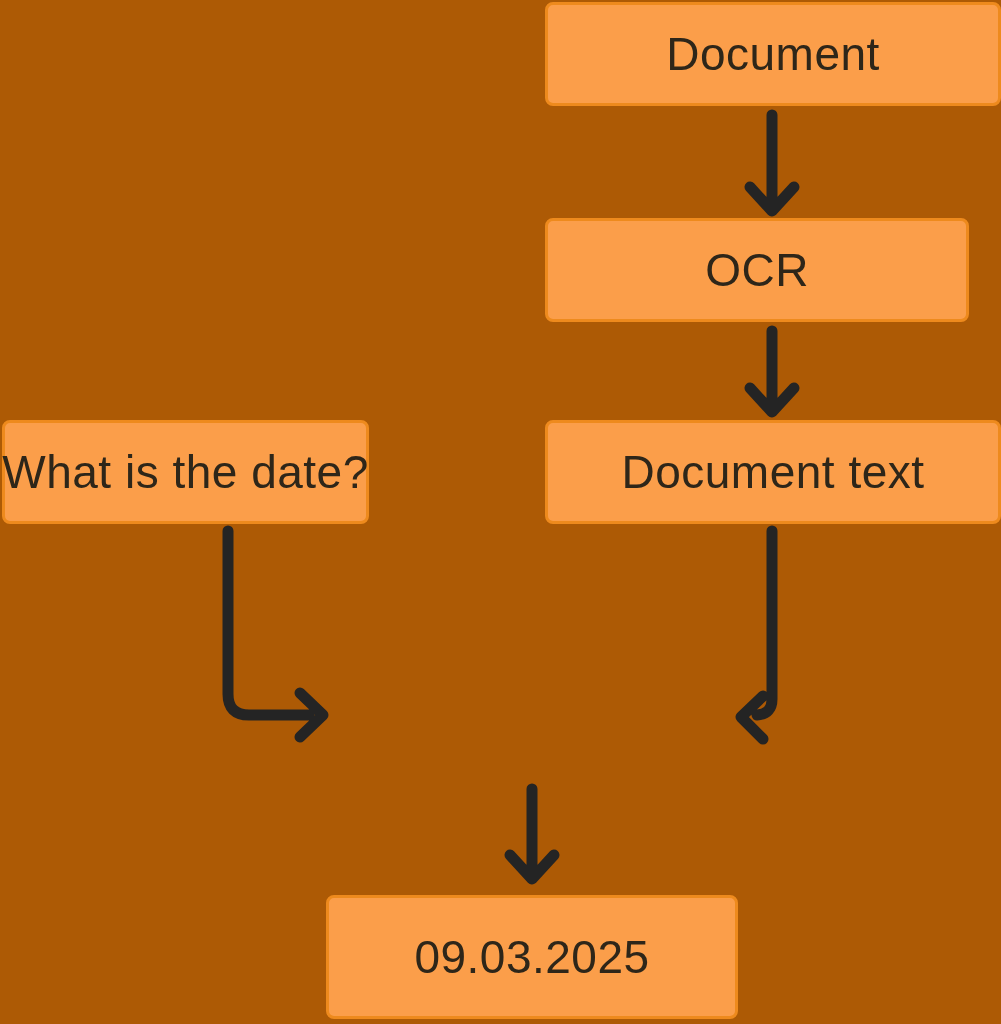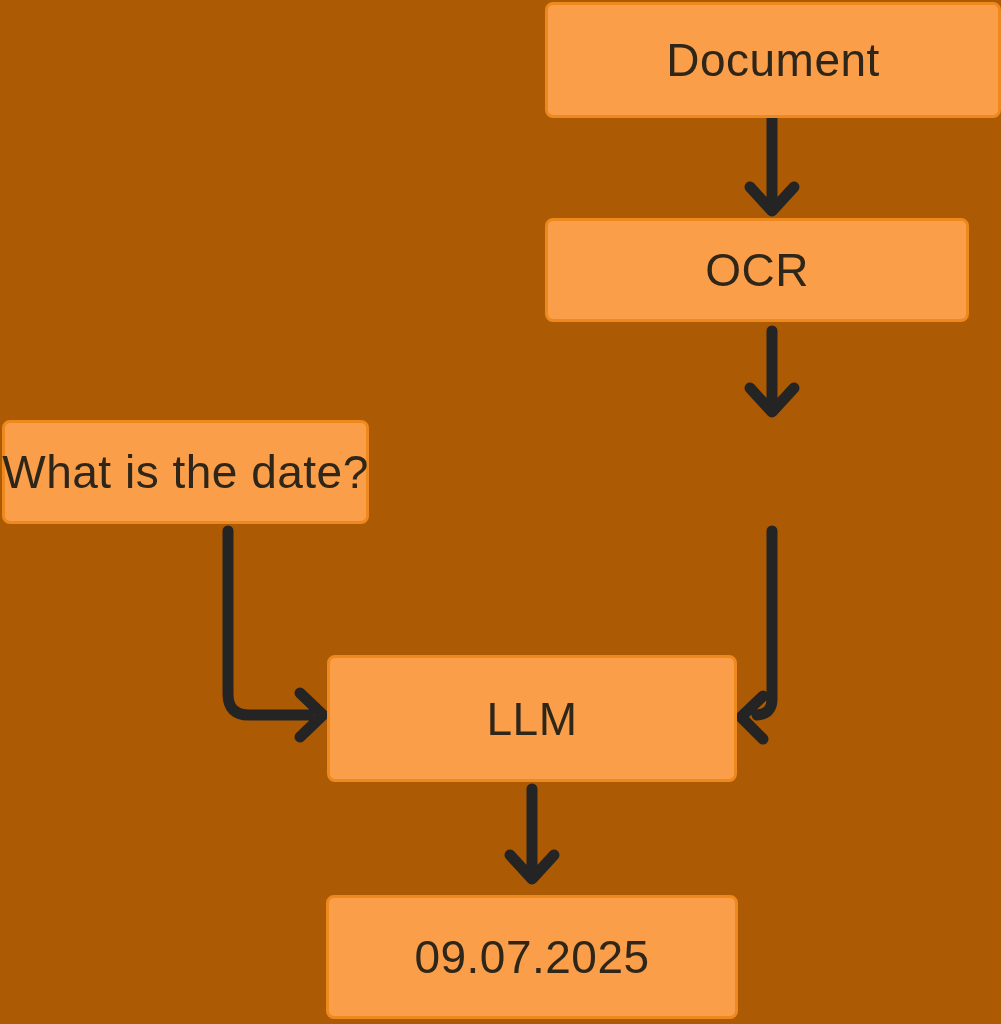--- a/index.html
+++ b/index.html
@@ -33,21 +33,21 @@
     border-radius: 8px;
     display: flex;
     align-items: center;
     justify-content: center;
     color: var(--text);
     font-size: 46px;
     font-weight: 500;
     letter-spacing: 0.5px;
     white-space: nowrap;
   }
-  .n-document { left: 545px; top: 2px;   width: 456px; height: 116px; }
+  .n-document { left: 545px; top: 2px;   width: 456px; height: 104px; }
   .n-ocr      { left: 545px; top: 218px; width: 424px; height: 104px; }
   .n-question { left: 2px;   top: 420px; width: 367px; height: 104px; }
   .n-doctext  { left: 545px; top: 420px; width: 456px; height: 104px; }
   .n-llm      { left: 327px; top: 655px; width: 410px; height: 127px; }
   .n-answer   { left: 326px; top: 895px; width: 412px; height: 124px; }
   svg.arrows {
     position: absolute;
     inset: 0;
     pointer-events: none;
   }
@@ -82,22 +82,22 @@
   </div>
 
   <div class="node n-ocr">
     <span>OCR</span>
   </div>
 
   <div class="node n-question">
     <span>What is the date?</span>
   </div>
 
-
-  <div class="node n-llm">
-    <span>LLM</span>
+  <div class="node n-doctext">
+    <span>Document text</span>
   </div>
 
+
   <div class="node n-answer">
-    <span>09.07.2025</span>
+    <span>09.03.2025</span>
   </div>
 
 </div>
 
 </body></html>

